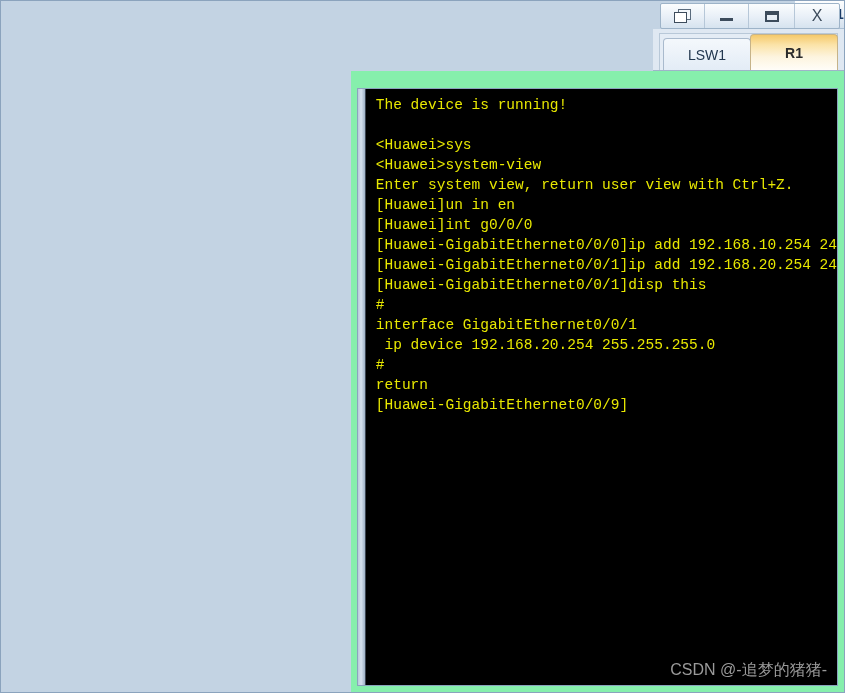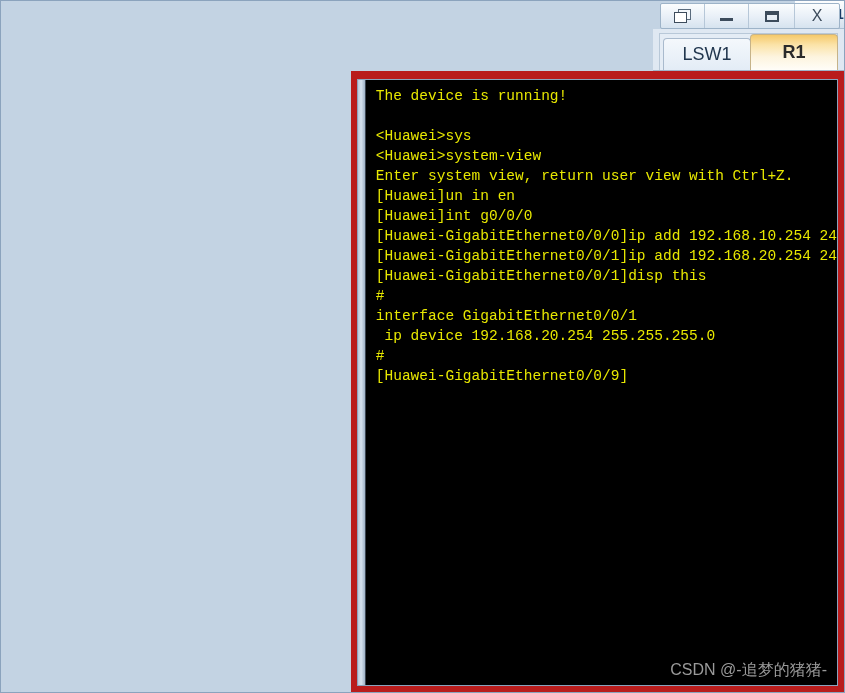--- a/index.html
+++ b/index.html
@@ -140,50 +140,50 @@
     border-bottom: none;
     box-sizing: border-box;
     padding: 3px 0 0 3px;
   }
   .tab {
     height: 32px;
     min-width: 88px;
     display: flex;
     align-items: center;
     justify-content: center;
-    font-size: 18px;
+    font-size: 14px;
     color: #22374f;
     border: 1px solid #a9bacd;
     border-bottom: none;
     border-radius: 4px 4px 0 0;
     box-sizing: border-box;
     margin-right: -1px;
-    padding: 0 18px;
+    padding: 0 24px;
   }
   .tab.inactive {
     background: linear-gradient(to bottom, #f4f8fc 0%, #e3ecf6 100%);
   }
   .tab.active {
     background: linear-gradient(to bottom, #f5c96a 0%, #fbe3a8 28%, #fdf4de 62%, #fffdf8 100%);
     color: #2b2b2b;
     font-weight: 600;
     height: 36px;
     border-color: #c6b389;
     position: relative;
     z-index: 2;
   }
 
   
   #terminal-outer {
     flex: 1 1 auto;
     display: flex;
     min-height: 0;
-    padding: 8px 6px 6px 6px;
-    box-sizing: border-box;
-    background: #b91c1c;
+    padding: 17px 6px 6px 6px;
+    box-sizing: border-box;
+    background: #86efac;
   }
   #terminal-frame {
     flex: 1 1 auto;
     display: flex;
     min-height: 0;
     border: 1px solid #8ba3bd;
     background: #000000;
     box-sizing: border-box;
   }
   #terminal-gutter {
@@ -277,20 +277,21 @@
             <div class="term-line">Enter system view, return user view with Ctrl+Z.</div>
             <div class="term-line">[Huawei]un in en</div>
             <div class="term-line">[Huawei]int g0/0/0</div>
             <div class="term-line">[Huawei-GigabitEthernet0/0/0]ip add 192.168.10.254 24</div>
             <div class="term-line">[Huawei-GigabitEthernet0/0/1]ip add 192.168.20.254 24</div>
             <div class="term-line">[Huawei-GigabitEthernet0/0/1]disp this</div>
             <div class="term-line">#</div>
             <div class="term-line">interface GigabitEthernet0/0/1</div>
             <div class="term-line"> ip device 192.168.20.254 255.255.255.0</div>
             <div class="term-line">#</div>
+            <div class="term-line">return</div>
             <div class="term-line">[Huawei-GigabitEthernet0/0/9]</div>
           </div>
         <div id="watermark">CSDN @-追梦的猪猪-</div>
       </div>
     </div>
   </div>
 
 </div>
 
 </body></html>

